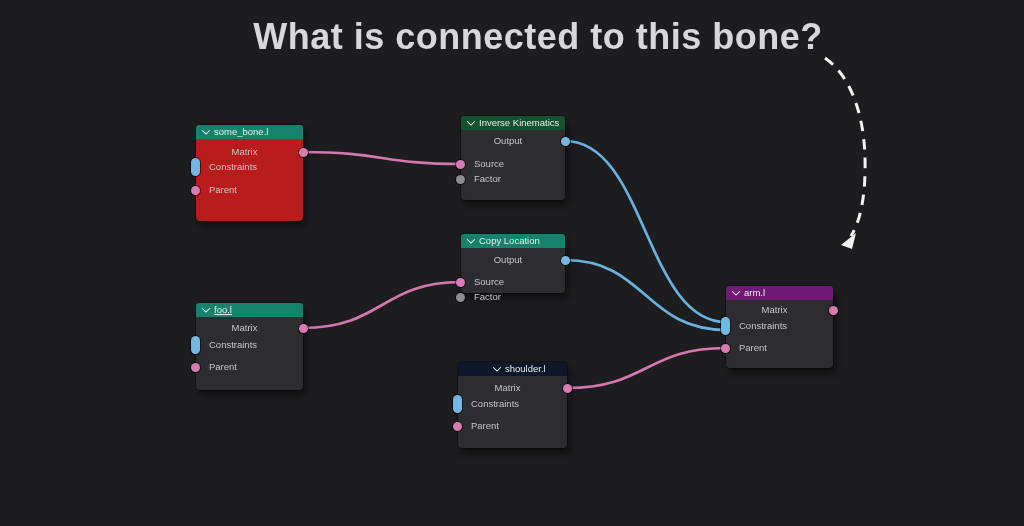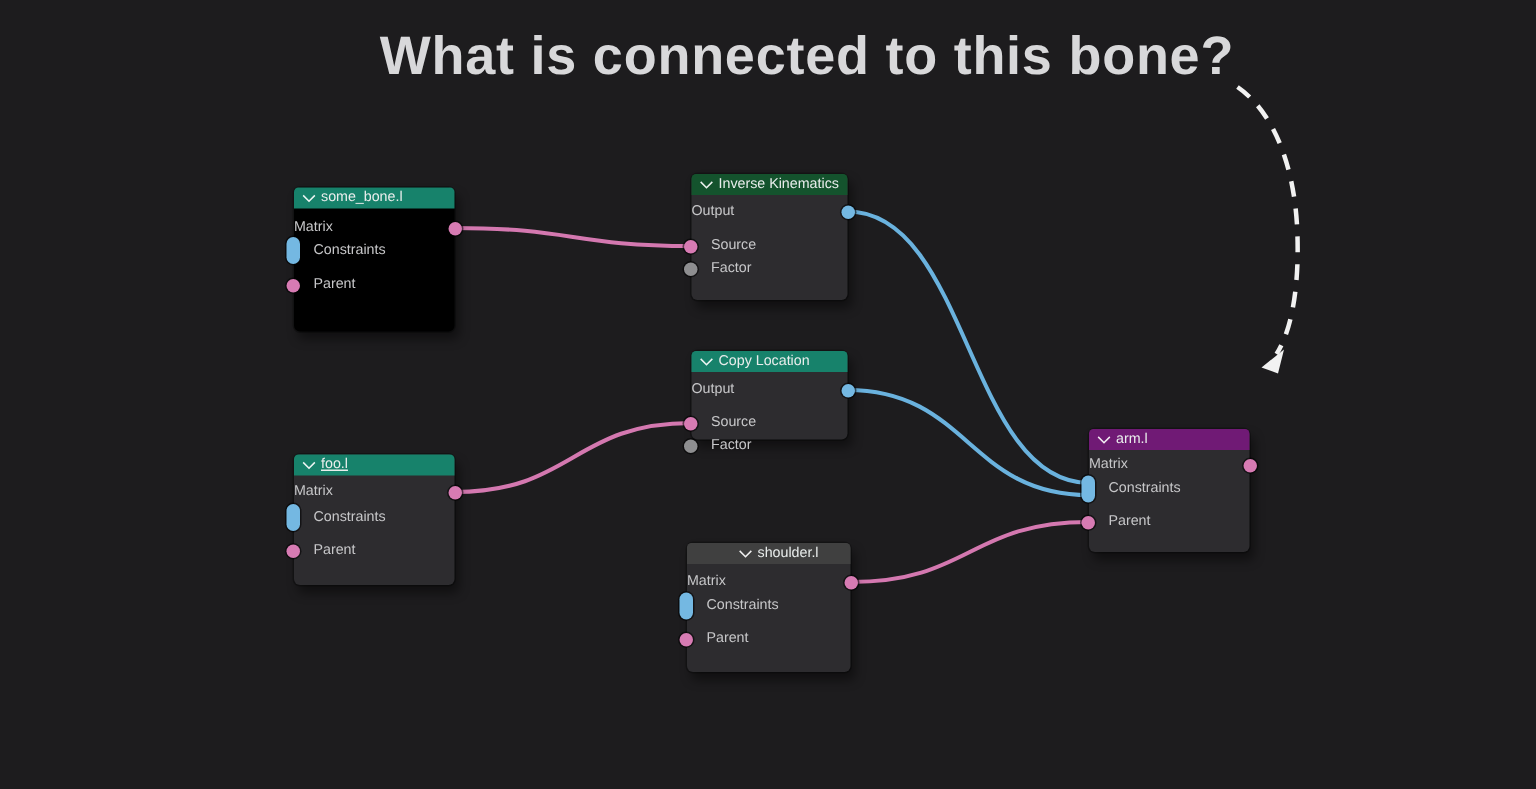--- a/index.html
+++ b/index.html
@@ -56,21 +56,21 @@
   }
   .row {
     position: absolute;
     left: 0; right: 0;
     height: 14px;
     line-height: 14px;
     font-size: 9.5px;
     white-space: nowrap;
   }
   .row.left  { padding-left: 13px; text-align: left; }
-  .row.right { padding-right: 10px; text-align: left; }
+  .row.right { padding-right: 10px; text-align: center; }
   .socket {
     position: absolute;
     box-shadow: 0 0 0 1px rgba(0,0,0,0.55);
   }
   .socket.circle { width: 9px; height: 9px; border-radius: 50%; }
   .socket.pill   { width: 9px; height: 18px; border-radius: 5px; }
 </style>
 </head>
 <body style="background: rgb(29, 28, 30);">
 
@@ -79,21 +79,21 @@
   <svg id="wires" viewBox="0 0 1024 526">
       <path d="M 303 152 C 382 152, 382 164, 461 164" fill="none" stroke="#d478b0" stroke-width="2.7" stroke-linecap="round"></path>
       <path d="M 303 328 C 382 328, 382 282, 461 282" fill="none" stroke="#d478b0" stroke-width="2.7" stroke-linecap="round"></path>
       <path d="M 567 388 C 646.5 388, 646.5 348, 726 348" fill="none" stroke="#d478b0" stroke-width="2.7" stroke-linecap="round"></path>
       <path d="M 565 141 C 645.5 141, 645.5 322, 726 322" fill="none" stroke="#6ab2de" stroke-width="2.7" stroke-linecap="round"></path>
       <path d="M 565 260 C 645.5 260, 645.5 330, 726 330" fill="none" stroke="#6ab2de" stroke-width="2.7" stroke-linecap="round"></path>
       <path d="M 825 58 C 851 76 864 115 865 158 C 866 196 860 222 851 236" fill="none" stroke="#f2f2f2" stroke-width="3" stroke-dasharray="10.5 8"></path>
       <polygon points="841,245 856,233 852,249" fill="#f2f2f2"></polygon>
     </svg>
   <div id="nodes">
-      <div class="node" style="left: 196px; top: 125px; width: 107px; height: 96px; background: #000000;">
+      <div class="node" style="left: 196px; top: 125px; width: 107px; height: 96px; background: #b91c1c;">
         <div class="node-header" style="background: rgb(23, 130, 107); color: rgb(233, 237, 236);">
           <span class="chevron"></span>
           <span>some_bone.l</span>
         </div>
         <div class="row right" style="top: 20px; color: rgb(199, 199, 201);"><span>Matrix</span></div>
         <span class="socket circle" style="background: rgb(215, 123, 179); top: 22.5px; right: -5px;"></span>
         <div class="row left" style="top: 35px; color: rgb(199, 199, 201);"><span>Constraints</span></div>
         <span class="socket pill" style="background: rgb(116, 184, 226); top: 33px; left: -5px;"></span>
         <div class="row left" style="top: 58px; color: rgb(199, 199, 201);"><span>Parent</span></div>
         <span class="socket circle" style="background: rgb(215, 123, 179); top: 60.5px; left: -5px;"></span>
@@ -128,21 +128,21 @@
           <span>foo.l</span>
         </div>
         <div class="row right" style="top: 18px; color: rgb(199, 199, 201);"><span>Matrix</span></div>
         <span class="socket circle" style="background: rgb(215, 123, 179); top: 20.5px; right: -5px;"></span>
         <div class="row left" style="top: 35px; color: rgb(199, 199, 201);"><span>Constraints</span></div>
         <span class="socket pill" style="background: rgb(116, 184, 226); top: 33px; left: -5px;"></span>
         <div class="row left" style="top: 57px; color: rgb(199, 199, 201);"><span>Parent</span></div>
         <span class="socket circle" style="background: rgb(215, 123, 179); top: 59.5px; left: -5px;"></span>
       </div>
       <div class="node" style="left: 458px; top: 362px; width: 109px; height: 86px; background: rgb(45, 44, 47);">
-        <div class="node-header" style="background: #404040; color: rgb(233, 237, 236); padding-left: 36px;">
+        <div class="node-header" style="background: #0f172a; color: rgb(233, 237, 236); padding-left: 36px;">
           <span class="chevron"></span>
           <span>shoulder.l</span>
         </div>
         <div class="row right" style="top: 19px; color: rgb(199, 199, 201);"><span>Matrix</span></div>
         <span class="socket circle" style="background: rgb(215, 123, 179); top: 21.5px; right: -5px;"></span>
         <div class="row left" style="top: 35px; color: rgb(199, 199, 201);"><span>Constraints</span></div>
         <span class="socket pill" style="background: rgb(116, 184, 226); top: 33px; left: -5px;"></span>
         <div class="row left" style="top: 57px; color: rgb(199, 199, 201);"><span>Parent</span></div>
         <span class="socket circle" style="background: rgb(215, 123, 179); top: 59.5px; left: -5px;"></span>
       </div>

